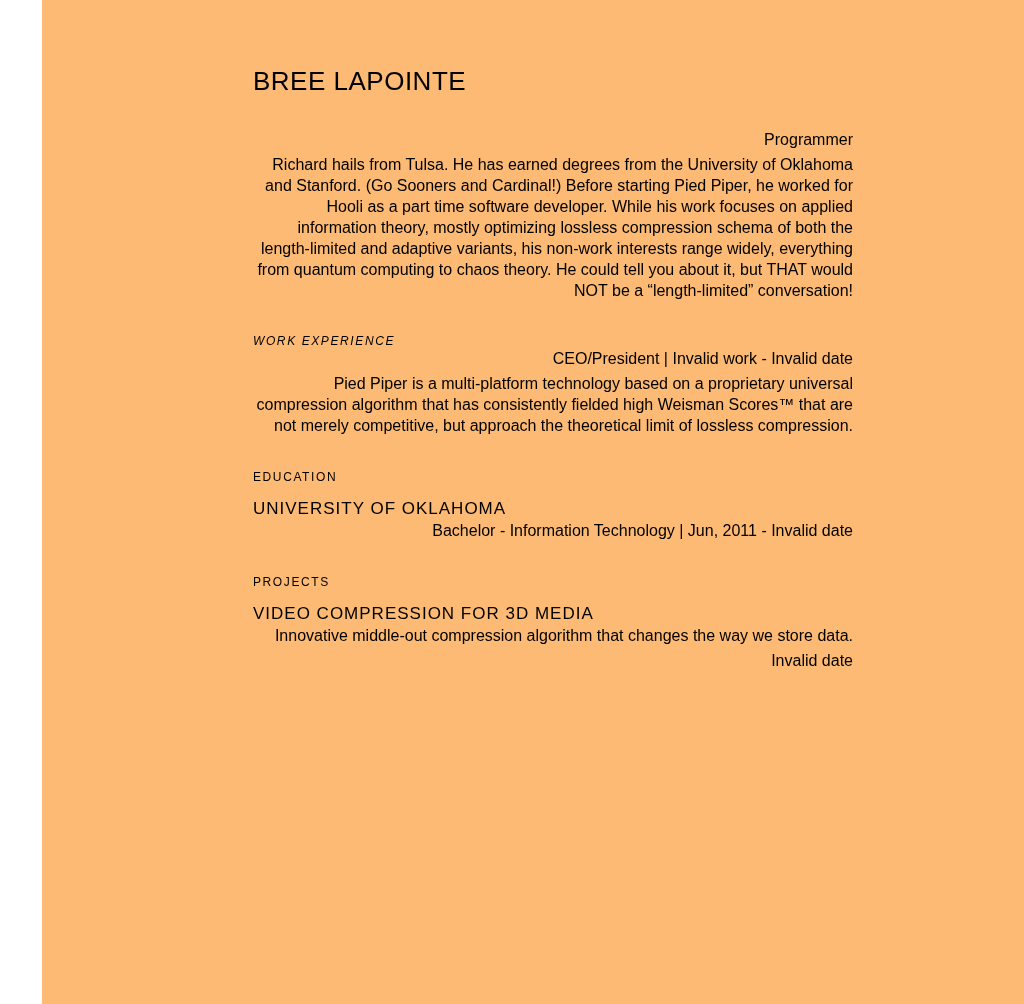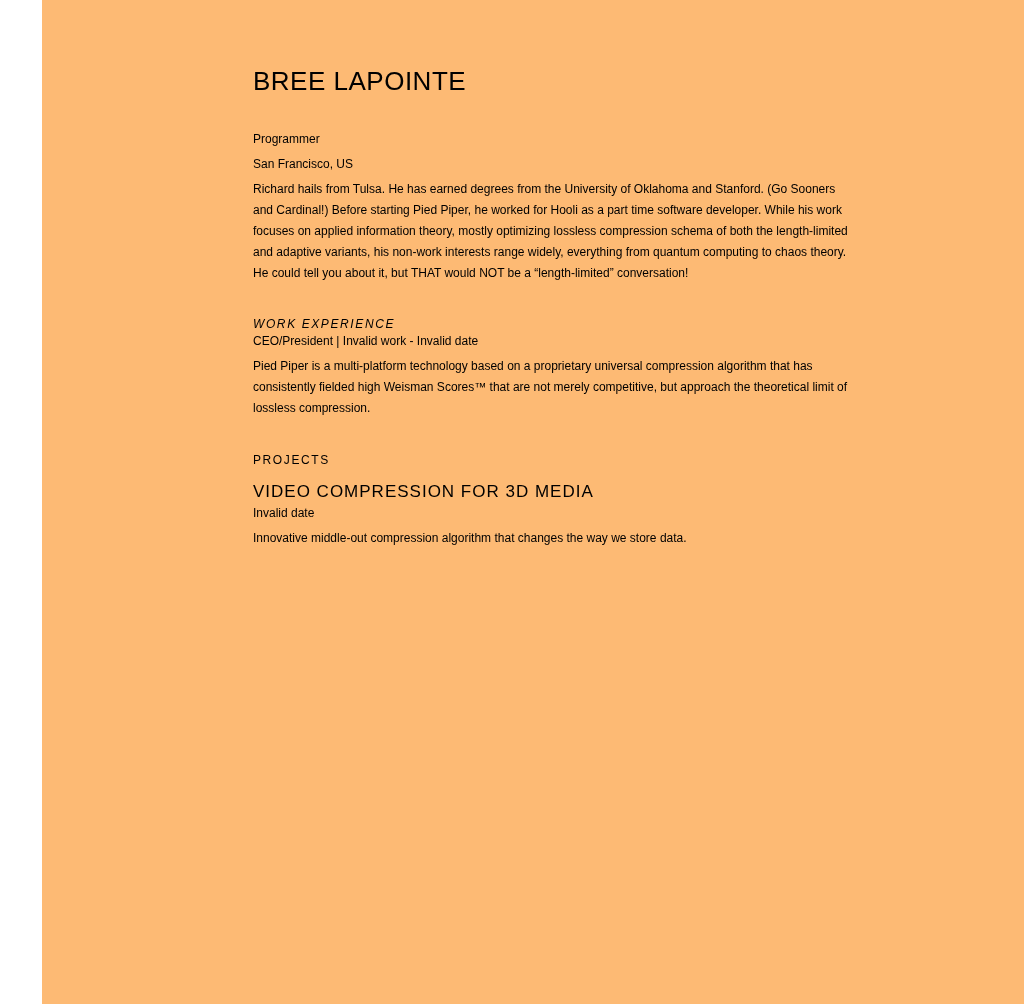--- a/index.html
+++ b/index.html
@@ -24,23 +24,24 @@
     margin-left: 211px;
   }
   h1.name {
     font-size: 26px;
     line-height: 30px;
     font-weight: 400;
     letter-spacing: 0.5px;
     margin: 0 0 33px 0;
   }
   p.body-text {
-    font-size: 12px;
+    font-size: 16px;
     line-height: 21px;
     margin: 0 0 4px 0;
+    text-align: right;
   }
   .section-heading {
     font-size: 12px;
     line-height: 14px;
     font-weight: 400;
     letter-spacing: 1.6px;
     margin: 0;
     text-transform: uppercase;
   }
   .mt-sum  { margin-top: 33px; font-style: italic; }
@@ -84,34 +85,38 @@
 </style>
 </head>
 <body>
 
 <div class="page">
   <div class="content">
 
     <h1 class="name">BREE LAPOINTE</h1>
 
     <p class="body-text">Programmer</p>
-    <p class="body-text">San Francisco, US</p>
     <p class="body-text">Richard hails from Tulsa. He has earned degrees from the University of Oklahoma and Stanford. (Go Sooners and Cardinal!) Before starting Pied Piper, he worked for Hooli as a part time software developer. While his work focuses on applied information theory, mostly optimizing lossless compression schema of both the length-limited and adaptive variants, his non-work interests range widely, everything from quantum computing to chaos theory. He could tell you about it, but THAT would NOT be a “length-limited” conversation!</p>
 
     <div>
       <h2 class="section-heading mt-sum">WORK EXPERIENCE</h2>
       <p class="body-text mt-pos">CEO/President | Invalid work - Invalid date</p>
       <p class="body-text">Pied Piper is a multi-platform technology based on a proprietary universal compression algorithm that has consistently fielded high Weisman Scores™ that are not merely competitive, but approach the theoretical limit of lossless compression.</p>
     </div>
 
+    <div>
+      <h2 class="section-heading mt-section">EDUCATION</h2>
+      <h3 class="sub-heading">UNIVERSITY OF OKLAHOMA</h3>
+      <p class="body-text mt-line">Bachelor - Information Technology | Jun, 2011 - Invalid date</p>
+    </div>
 
     <div>
       <h2 class="section-heading mt-section">PROJECTS</h2>
       <h3 class="sub-heading">VIDEO COMPRESSION FOR 3D MEDIA</h3>
+      <p class="body-text">Innovative middle-out compression algorithm that changes the way we store data.</p>
       <p class="body-text mt-line">Invalid date</p>
-      <p class="body-text">Innovative middle-out compression algorithm that changes the way we store data.</p>
     </div>
 
     <div>
     </div>
 
   </div>
 </div>
 
 </body></html>

